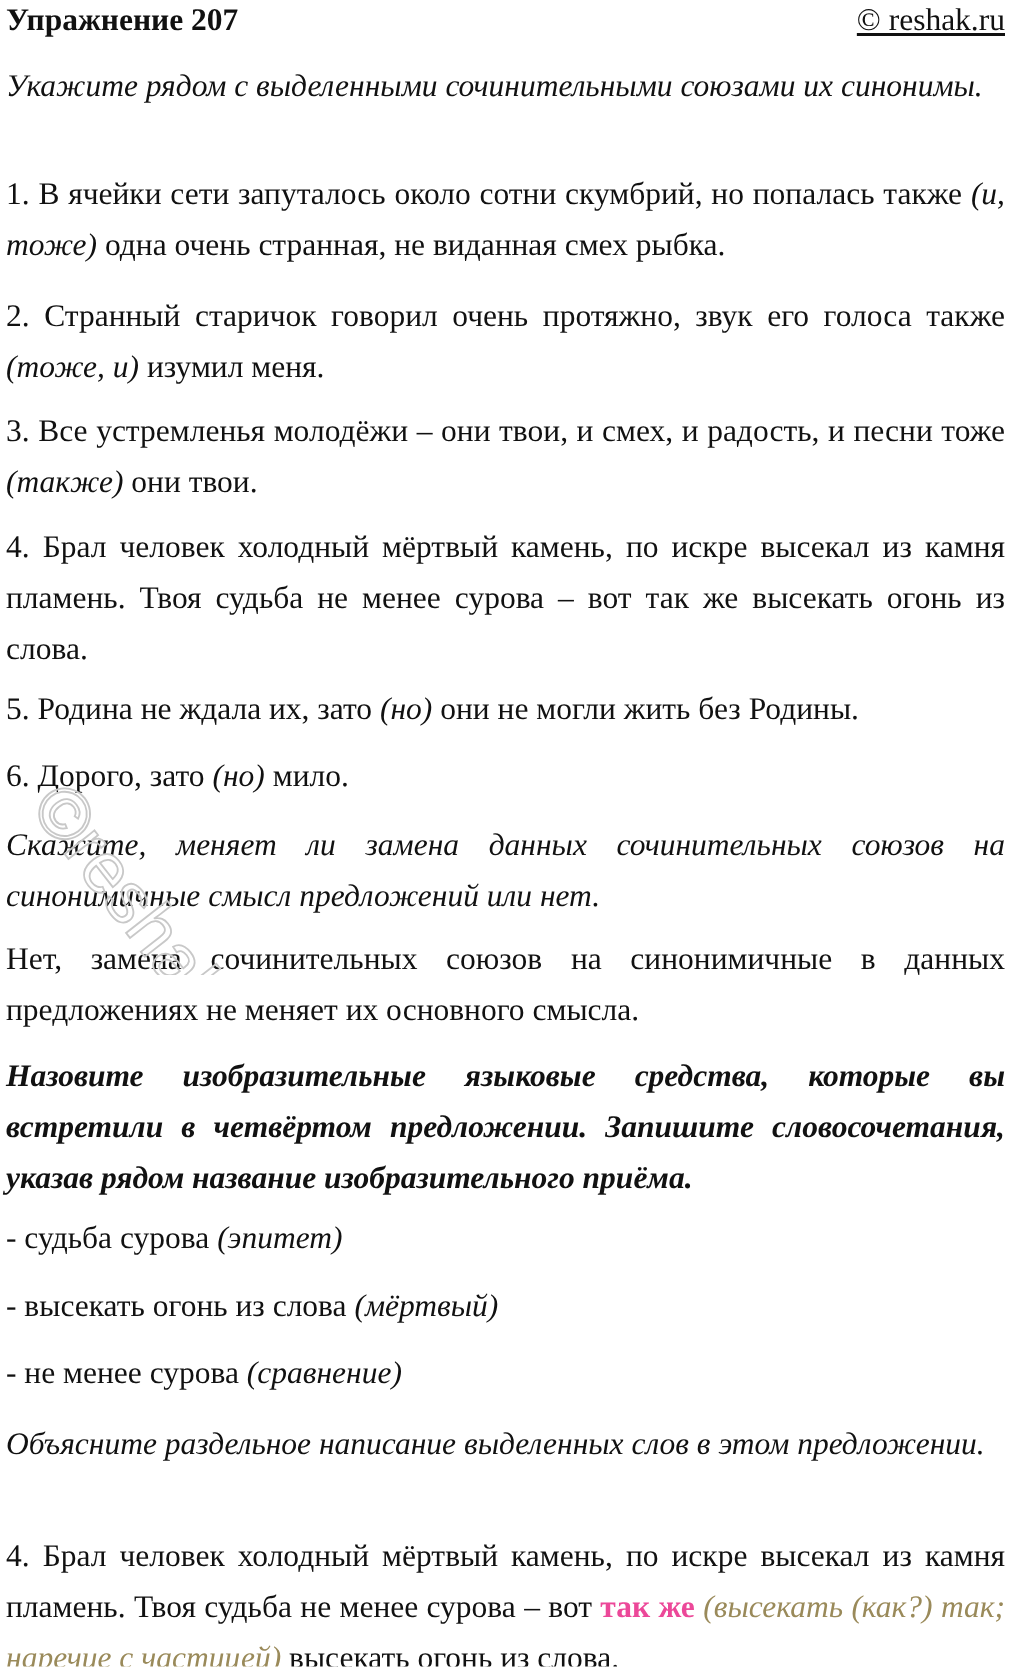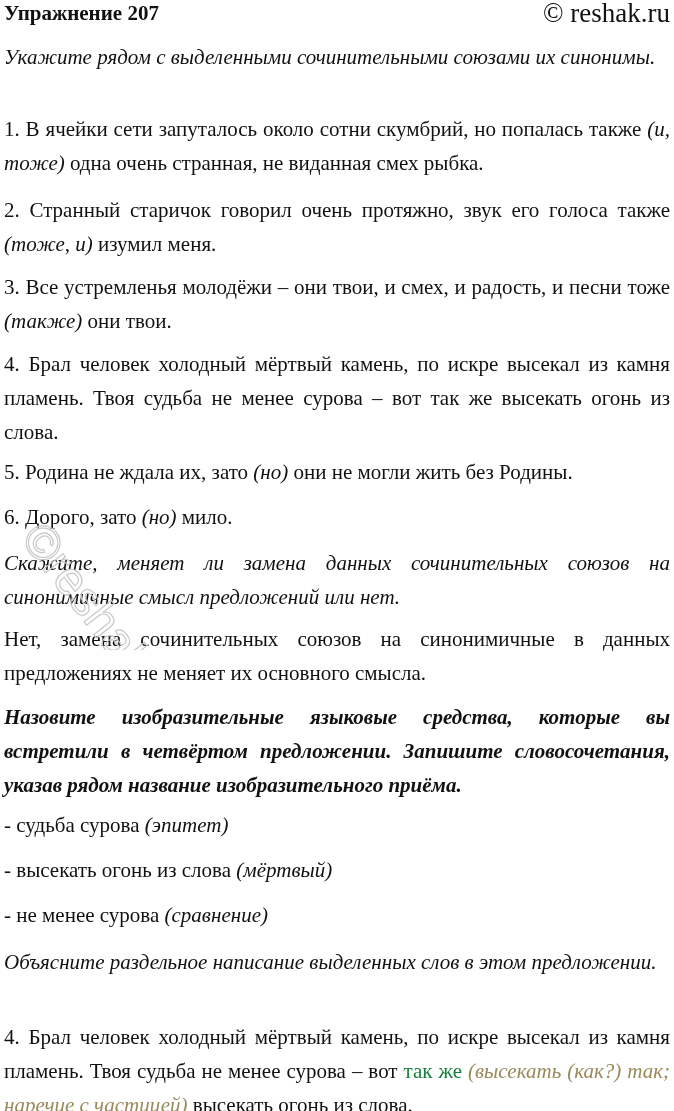--- a/index.html
+++ b/index.html
@@ -8,28 +8,28 @@
     font-family: "Liberation Serif", "DejaVu Serif", serif;
     color: #111111;
     font-size: 21px;
     line-height: 34px;
   }
   .header {
     position: absolute; left: 4px; right: 4px; top: 0px; height: 30px;
     display: flex; justify-content: space-between; align-items: flex-start; text-align: center;
   }
   .title { font-weight: bold; font-size: 21px; line-height: 26px; }
-  .site { font-size: 27px; line-height: 26px; }
+  .site { font-size: 21px; line-height: 26px; text-decoration: underline; }
   .p {
     position: absolute; left: 4px; width: 666px;
     text-align: justify; margin: 0;
   }
   .p.left { text-align: left; }
   .i { font-style: italic; }
-  .hl { color: #15803d; font-weight: normal; }
+  .hl { color: #ec4899; font-weight: bold; }
   .note { color: #9a8a5a; font-style: italic; }
   .watermark {
     position: absolute; left: -6px; top: 500px; width: 200px; height: 150px;
     pointer-events: none;
   }
 </style>
 </head>
 <body>
 
 <div class="header">

